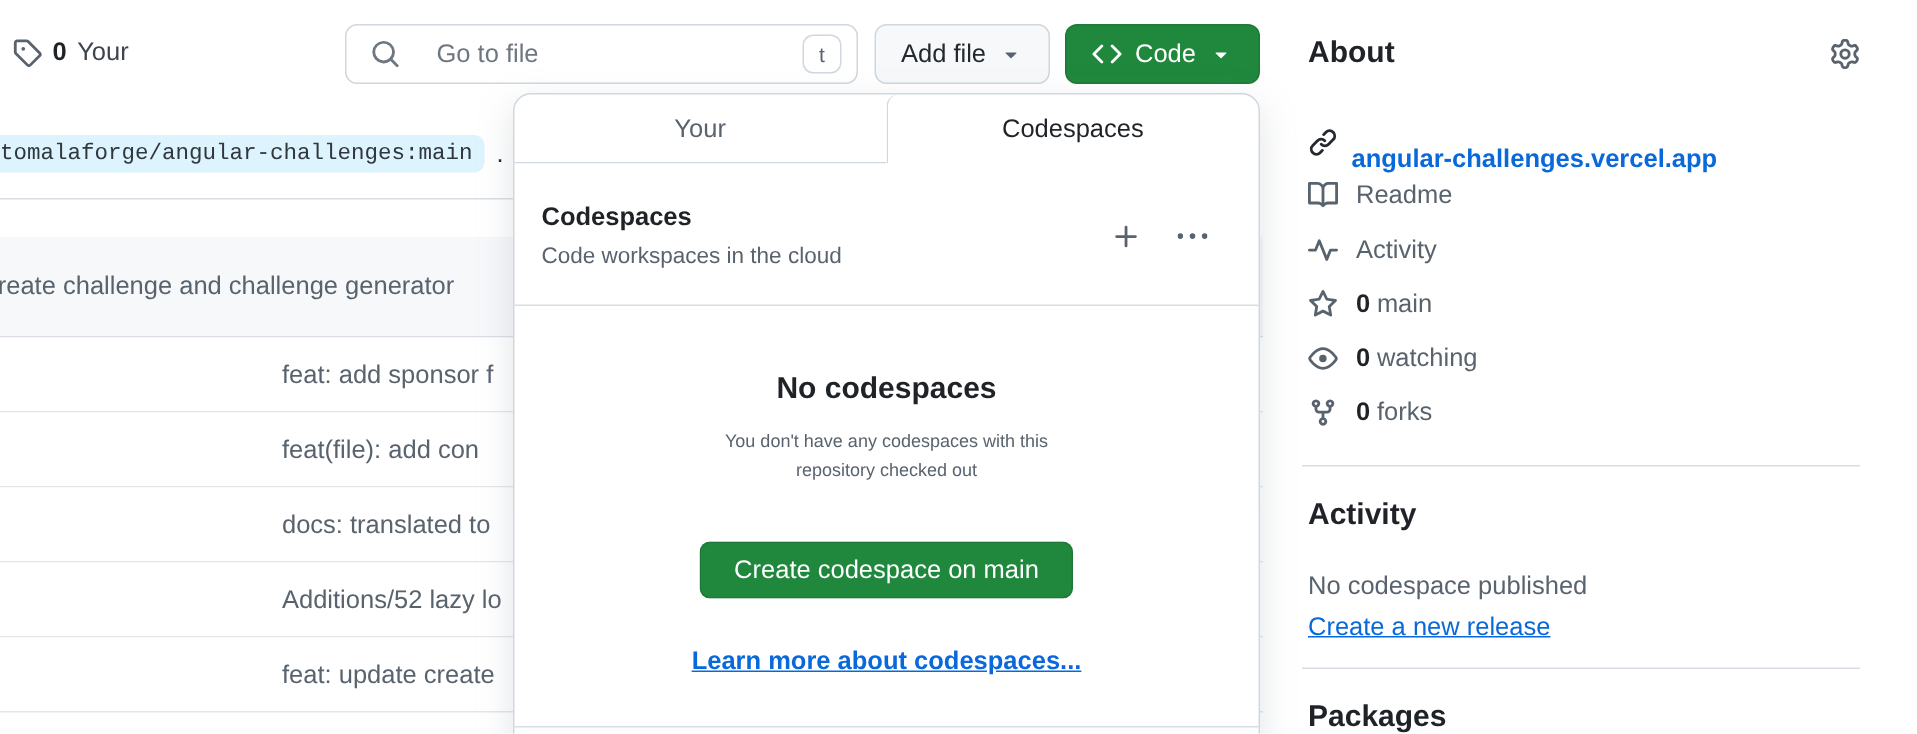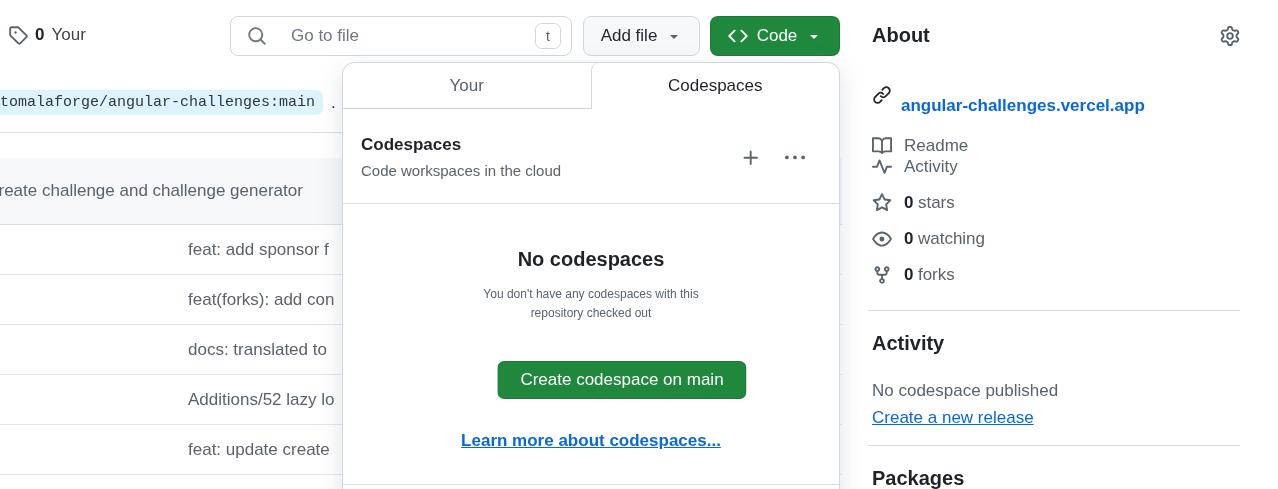--- a/index.html
+++ b/index.html
@@ -64,21 +64,21 @@
   .dd-plus { position:absolute; left:398px; top:85px; color:#59636e; cursor:pointer; }
   .dd-kebab { position:absolute; left:442px; top:85px; color:#59636e; cursor:pointer; }
   .dd-div-a { position:absolute; left:0; top:140px; width:100%; }
   .dd-empty-title { position:absolute; left:0; top:185px; width:100%; text-align:center;
                     font-size:20px; font-weight:bold; color:#1f2328; }
   .dd-empty-desc { position:absolute; left:0; top:222px; width:100%; text-align:center;
                    font-size:12px; line-height:19px; color:#59636e; }
   .dd-create { position:absolute; left:50%; top:298px; transform:translateX(-50%);
                height:38px; padding:0 22px; background:#1f883d; color:#fff; font-size:17px;
                border:1px solid rgba(31,35,40,.15); border-radius:7px; white-space:nowrap;
-               display:flex; align-items:center; cursor:pointer; font-family:inherit;margin-left:31px; }
+               display:flex; align-items:center; cursor:pointer; font-family:inherit; }
   .dd-learn { position:absolute; left:0; top:368px; width:100%; text-align:center;font-weight:bold; }
   .dd-learn a { font-size:17px; color:#0969da; text-decoration:underline; cursor:pointer; }
   .dd-div-b { position:absolute; left:0; top:421px; width:100%; }
 
   
   .sb-title { font-size:20px; font-weight:bold; color:#1f2328; }
   .about-title { left:872px; top:24px; }
   .gear { left:1220px; top:26px; color:#59636e; cursor:pointer; }
   .website { left:872px; top:73px; display:flex; align-items:center; gap:9px; cursor:pointer; }
   .website .lnk-ic { color:#24292f; }
@@ -138,21 +138,21 @@
   <div class="abs hdiv div-1"></div>
 
   <div class="abs commit-header">
     <span>create challenge and challenge generator</span>
   </div>
   <div class="abs file-rows">
     <div class="file-row">
         <span>feat: add sponsor f</span>
       </div>
     <div class="file-row">
-        <span>feat(forks): add con</span>
+        <span>feat(file): add con</span>
       </div>
     <div class="file-row">
         <span>docs: translated to</span>
       </div>
     <div class="file-row">
         <span>Additions/52 lazy lo</span>
       </div>
     <div class="file-row">
         <span>feat: update create</span>
       </div>
@@ -195,39 +195,39 @@
       <path d="M11 8a3 3 0 1 1-6 0 3 3 0 0 1 6 0ZM9.5 8a1.5 1.5 0 1 0-3.001.001A1.5 1.5 0 0 0 9.5 8Z"></path>
     </svg>
 
   <div class="abs website">
     <svg class="ic lnk-ic" width="20" height="20" viewBox="0 0 16 16" fill="currentColor">
         <path d="m7.775 3.275 1.25-1.25a3.5 3.5 0 1 1 4.95 4.95l-2.5 2.5a3.5 3.5 0 0 1-4.95 0 .751.751 0 0 1 .018-1.042.751.751 0 0 1 1.042-.018 1.998 1.998 0 0 0 2.83 0l2.5-2.5a2.002 2.002 0 0 0-2.83-2.83l-1.25 1.25a.751.751 0 0 1-1.042-.018.751.751 0 0 1-.018-1.042Zm-4.69 9.64a1.998 1.998 0 0 0 2.83 0l1.25-1.25a.751.751 0 0 1 1.042.018.751.751 0 0 1 .018 1.042l-1.25 1.25a3.5 3.5 0 1 1-4.95-4.95l2.5-2.5a3.5 3.5 0 0 1 4.95 0 .751.751 0 0 1-.018 1.042.751.751 0 0 1-1.042.018 1.998 1.998 0 0 0-2.83 0l-2.5 2.5a1.998 1.998 0 0 0 0 2.83Z"></path>
       </svg>
     <a>angular-challenges.vercel.app</a>
   </div>
 
-  <div class="abs sb-item" style="top:136px">
+  <div class="abs sb-item" style="top:120px">
     <svg class="ic" width="20" height="20" viewBox="0 0 16 16" fill="currentColor">
         <path d="M0 1.75A.75.75 0 0 1 .75 1h4.253c1.227 0 2.317.59 3 1.501A3.743 3.743 0 0 1 11.006 1h4.245a.75.75 0 0 1 .75.75v10.5a.75.75 0 0 1-.75.75h-4.507a2.25 2.25 0 0 0-1.591.659l-.622.621a.75.75 0 0 1-1.06 0l-.622-.621A2.25 2.25 0 0 0 5.258 13H.75a.75.75 0 0 1-.75-.75Zm7.251 10.324.004-5.073-.002-2.253A2.25 2.25 0 0 0 5.003 2.5H1.5v9h3.757a3.75 3.75 0 0 1 1.994.574ZM8.755 4.75l-.004 7.322a3.752 3.752 0 0 1 1.992-.572H14.5v-9h-3.495a2.25 2.25 0 0 0-2.25 2.25Z"></path>
       </svg>
     <span class="txt">Readme</span>
   </div>
 
   <div class="abs sb-item" style="top:157px">
     <svg class="ic" width="20" height="20" viewBox="0 0 16 16" fill="currentColor">
         <path d="M6 2c.306 0 .582.187.696.471L10 10.731l1.304-3.26A.751.751 0 0 1 12 7h3.25a.75.75 0 0 1 0 1.5h-2.742l-1.812 4.528a.751.751 0 0 1-1.392 0L6 4.77 4.696 8.03A.75.75 0 0 1 4 8.5H.75a.75.75 0 0 1 0-1.5h2.742l1.812-4.529A.751.751 0 0 1 6 2Z"></path>
       </svg>
     <span class="txt">Activity</span>
   </div>
 
   <div class="abs sb-item" style="top:193px">
     <svg class="ic" width="20" height="20" viewBox="0 0 16 16" fill="currentColor">
         <path d="M8 .25a.75.75 0 0 1 .673.418l1.882 3.815 4.21.612a.75.75 0 0 1 .416 1.279l-3.046 2.97.719 4.192a.751.751 0 0 1-1.088.791L8 12.347l-3.766 1.98a.75.75 0 0 1-1.088-.79l.72-4.194L.818 6.374a.75.75 0 0 1 .416-1.28l4.21-.611L7.327.668A.75.75 0 0 1 8 .25Zm0 2.445L6.615 5.5a.75.75 0 0 1-.564.41l-3.097.45 2.24 2.184a.75.75 0 0 1 .216.664l-.528 3.084 2.769-1.456a.75.75 0 0 1 .698 0l2.77 1.456-.53-3.084a.75.75 0 0 1 .216-.664l2.24-2.183-3.096-.45a.75.75 0 0 1-.564-.41L8 2.694Z"></path>
       </svg>
-    <span><span class="num">0</span> <span class="txt">stars</span></span>
+    <span><span class="num">0</span> <span class="txt">main</span></span>
   </div>
 
   <div class="abs sb-item" style="top:229px">
     <svg class="ic" width="20" height="20" viewBox="0 0 16 16" fill="currentColor">
         <path d="M8 2c1.981 0 3.671.992 4.933 2.078 1.27 1.091 2.187 2.345 2.637 3.023a1.62 1.62 0 0 1 0 1.798c-.45.678-1.367 1.932-2.637 3.023C11.67 13.008 9.981 14 8 14c-1.981 0-3.671-.992-4.933-2.078C1.797 10.83.88 9.576.43 8.898a1.62 1.62 0 0 1 0-1.798c.45-.677 1.367-1.931 2.637-3.022C4.33 2.992 6.019 2 8 2ZM1.679 7.932a.12.12 0 0 0 0 .136c.411.622 1.241 1.75 2.366 2.717C5.176 11.758 6.527 12.5 8 12.5c1.473 0 2.825-.742 3.955-1.715 1.124-.967 1.954-2.096 2.366-2.717a.12.12 0 0 0 0-.136c-.412-.621-1.242-1.75-2.366-2.717C10.824 4.242 9.473 3.5 8 3.5c-1.473 0-2.825.742-3.955 1.715-1.124.967-1.954 2.096-2.366 2.717ZM8 10a2 2 0 1 1-.001-3.999A2 2 0 0 1 8 10Z"></path>
       </svg>
     <span><span class="num">0</span> <span class="txt">watching</span></span>
   </div>
 
   <div class="abs sb-item" style="top:265px">

